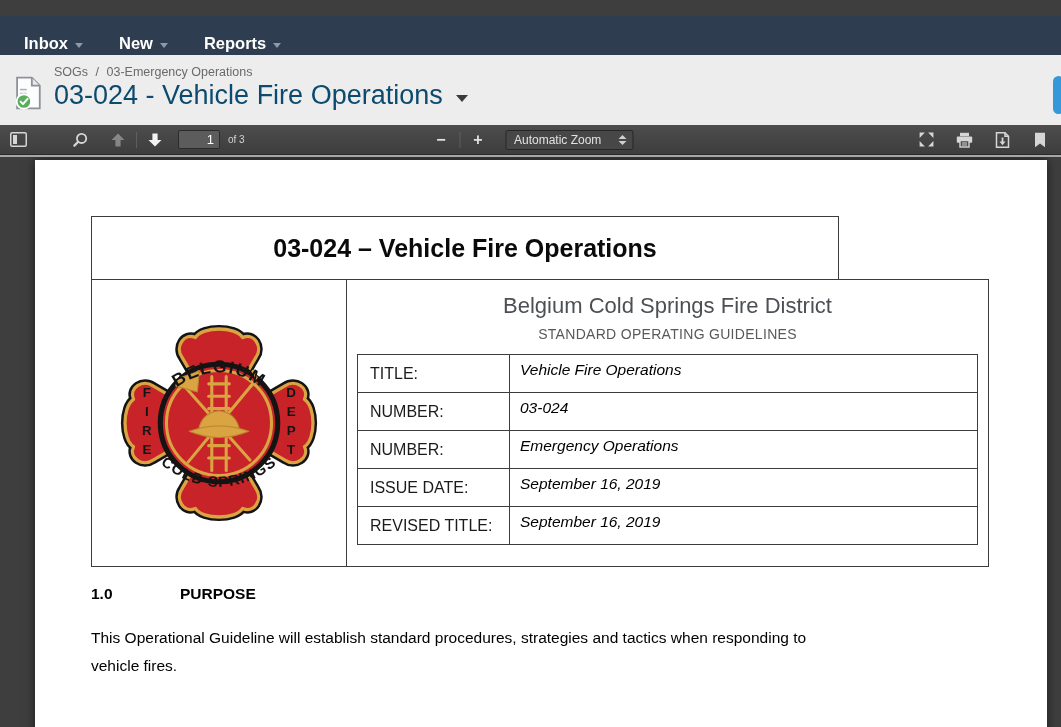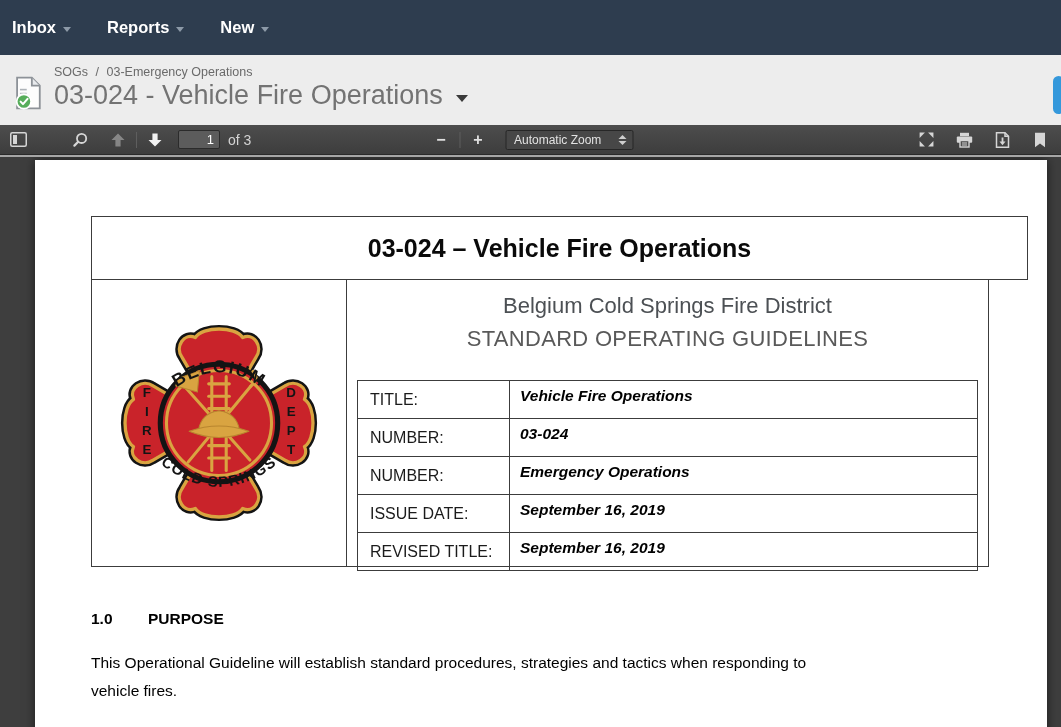--- a/index.html
+++ b/index.html
@@ -1,104 +1,104 @@
 <!DOCTYPE html>
 <html><head>
 <meta charset="utf-8">
 <style>
   * { margin:0; padding:0; box-sizing:border-box; }
   body { font-family:"Liberation Sans", sans-serif; background:#222; }
   .stage { position:relative; width:1061px; height:727px; overflow:hidden; background:#3e3e3e; }
 
   
-  .navbar { position:absolute; top:0; left:0; width:100%; height:55px; background:#2e3d4f;
-            display:flex; align-items:center; padding-left:0; }
+  .navbar { position:absolute; top:16px; left:0; width:100%; height:55px; background:#2e3d4f;
+            display:flex; align-items:center; padding-left:12px; }
   .nav-item { display:flex; align-items:center; color:#ffffff; font-size:16.5px; font-weight:600;
               padding:0 12px; margin-right:12px; cursor:pointer; height:55px; }
   .nav-caret { width:0; height:0; border-left:4.5px solid transparent; border-right:4.5px solid transparent;
                border-top:5px solid #8d9aa8; margin-left:7px; margin-top:3px; }
 
   
   .header { position:absolute; top:55px; left:0; width:100%; height:70px; background:#ededed;
             display:flex; align-items:flex-start; padding:10px 0 8px 14px; }
   .doc-icon { margin-top:11px; }
   .header-text { margin-left:10px; }
   .breadcrumb { font-size:12.5px; color:#6a6a6a; }
   .breadcrumb span { margin-right:4px; }
   .title-row { display:flex; align-items:center; margin-top:1px; }
-  .page-title { font-size:27px; color:#737373; line-height:30px; }
+  .page-title { font-size:27px; color:#0c4a6e; line-height:30px; }
   .title-caret { width:0; height:0; border-left:6px solid transparent; border-right:6px solid transparent;
                  border-top:7px solid #3a3a3a; margin-left:13px; margin-top:7px; cursor:pointer; }
   .scroll-thumb { position:absolute; right:-3px; top:21px; width:11px; height:38px;
                   background:#3498db; border-radius:6px; }
 
   
   .pdf-toolbar { position:absolute; top:125px; left:0; width:100%; height:30px;
                  background:linear-gradient(#4d4d4d,#3d3d3d); display:flex; align-items:center;
                  border-bottom:1px solid #2a2a2a; }
   .tbtn { width:26px; height:24px; display:flex; align-items:center; justify-content:center;
           cursor:pointer; border-radius:2px; }
   .tbtn svg { display:block; }
   .dim { opacity:0.45; }
   .tsep { width:1px; height:16px; background:#5e5e5e; margin:0 5px; }
   .page-input { width:42px; height:19px; background:#5c5c5c; border:1px solid #2b2b2b; border-radius:2px;
                 color:#fff; font-size:13px; text-align:right; padding-right:5px; margin-left:10px;
                 font-family:"Liberation Sans",sans-serif; }
-  .page-count { color:#d3d3d3; font-size:14px; margin-left:8px; }
+  .page-count { color:#d3d3d3; font-size:10px; margin-left:8px; }
   .tb-center { position:absolute; left:50%; transform:translateX(-50%); display:flex; align-items:center; }
   .zoom-glyph { color:#e0e0e0; font-size:16px; font-weight:bold; line-height:1; }
   .zoom-select { width:128px; height:20px; background:#474747; border:1px solid #262626; border-radius:2px;
                  display:flex; align-items:center; margin-left:14px; cursor:pointer; }
   .zoom-select-label { font-size:12px; color:#e2e2e2; margin-left:8px; white-space:nowrap; }
   .updown { margin-left:auto; margin-right:6px; display:flex; flex-direction:column; gap:2px; }
   .updown i { display:block; width:0; height:0; border-left:4px solid transparent; border-right:4px solid transparent; }
   .updown .u { border-bottom:4px solid #cfcfcf; }
   .updown .d { border-top:4px solid #cfcfcf; }
   .tb-right { margin-left:auto; display:flex; align-items:center; gap:12px; margin-right:8px; }
 
   
   .viewer { position:absolute; top:155px; left:0; right:0; bottom:0; background:#3e3e3e;
             border-top:2px solid #a6a6a6; overflow:hidden; }
   .pdf-page { position:absolute; left:35px; top:3px; width:1012px; height:940px; background:#ffffff;
               box-shadow:0 0 10px rgba(0,0,0,0.55); padding:56px 0 0 56px; color:#000; }
-  .doc-title-box { width:937px; height:64px; border:1px solid #3c3c3c; display:flex; align-items:center;
+  .doc-title-box { width:748px; height:64px; border:1px solid #3c3c3c; display:flex; align-items:center;
                    justify-content:center; font-size:25px; font-weight:600; color:#0a0a0a; }
   .doc-main-box { width:898px; height:288px; border:1px solid #3c3c3c; margin-top:-1px; display:flex; }
   .logo-cell { width:255px; border-right:1px solid #3c3c3c; display:flex; align-items:center; justify-content:center; }
   .info-cell { flex:1; padding-top:13px; }
   .district { text-align:center; font-size:22px; color:#4c5054; }
-  .sog { text-align:center; font-size:22px; color:#595959; margin-top:7px; letter-spacing:0.3px; }
-  .info-table { border-collapse:collapse; margin-left:10px; margin-top:28px; }
+  .sog { text-align:center; font-size:14px; color:#595959; margin-top:7px; letter-spacing:0.3px; }
+  .info-table { border-collapse:collapse; margin-left:10px; margin-top:12px; }
   .info-table td { border:1px solid #3c3c3c; height:38px; }
   .info-label { width:152px; font-size:16px; color:#1b1b1b; padding-left:12px; vertical-align:middle; }
-  .info-value { width:468px; font-size:15.5px; font-weight:bold; font-style:italic; color:#000;
+  .info-value { width:468px; font-size:15.5px; font-weight:normal; font-style:italic; color:#000;
                 padding:6px 0 0 10px; vertical-align:top; }
-  .purpose-row { display:flex; margin-top:43px; font-size:15.5px; font-weight:bold; color:#000; }
+  .purpose-row { display:flex; margin-top:18px; font-size:15.5px; font-weight:bold; color:#000;gap:32px; }
   .sec-num { width:57px; }
   .item-row { display:flex; margin-top:21px; font-size:15.5px; color:#000; }
   .item-num { margin-left:90px; width:59px; font-weight:bold; }
   .item-text { width:732px; line-height:27.5px; }
   .vtext { writing-mode:vertical-rl; text-orientation:upright; }
 </style>
 </head>
 <body>
 
 <div class="stage">
 
   <div class="navbar">
     <div class="nav-item">
       <span>Inbox</span>
       <i class="nav-caret"></i>
     </div>
     <div class="nav-item">
+      <span>New</span>
+      <i class="nav-caret"></i>
+    </div>
+    <div class="nav-item">
       <span>Reports</span>
-      <i class="nav-caret"></i>
-    </div>
-    <div class="nav-item">
-      <span>New</span>
       <i class="nav-caret"></i>
     </div>
   </div>
 
   <div class="header">
     <span class="doc-icon">
       <svg width="30" height="34" viewBox="0 0 26 30">
         <path d="M2.5,1.5 h13 l7,7 v20 h-20 z" fill="#fdfdfd" stroke="#8d9298" stroke-width="1.6"></path>
         <path d="M15.5,1.5 v7 h7" fill="#e8eaed" stroke="#8d9298" stroke-width="1.6"></path>
         <line x1="5" y1="12" x2="11" y2="12" stroke="#aeb3b8" stroke-width="1.4"></line>

